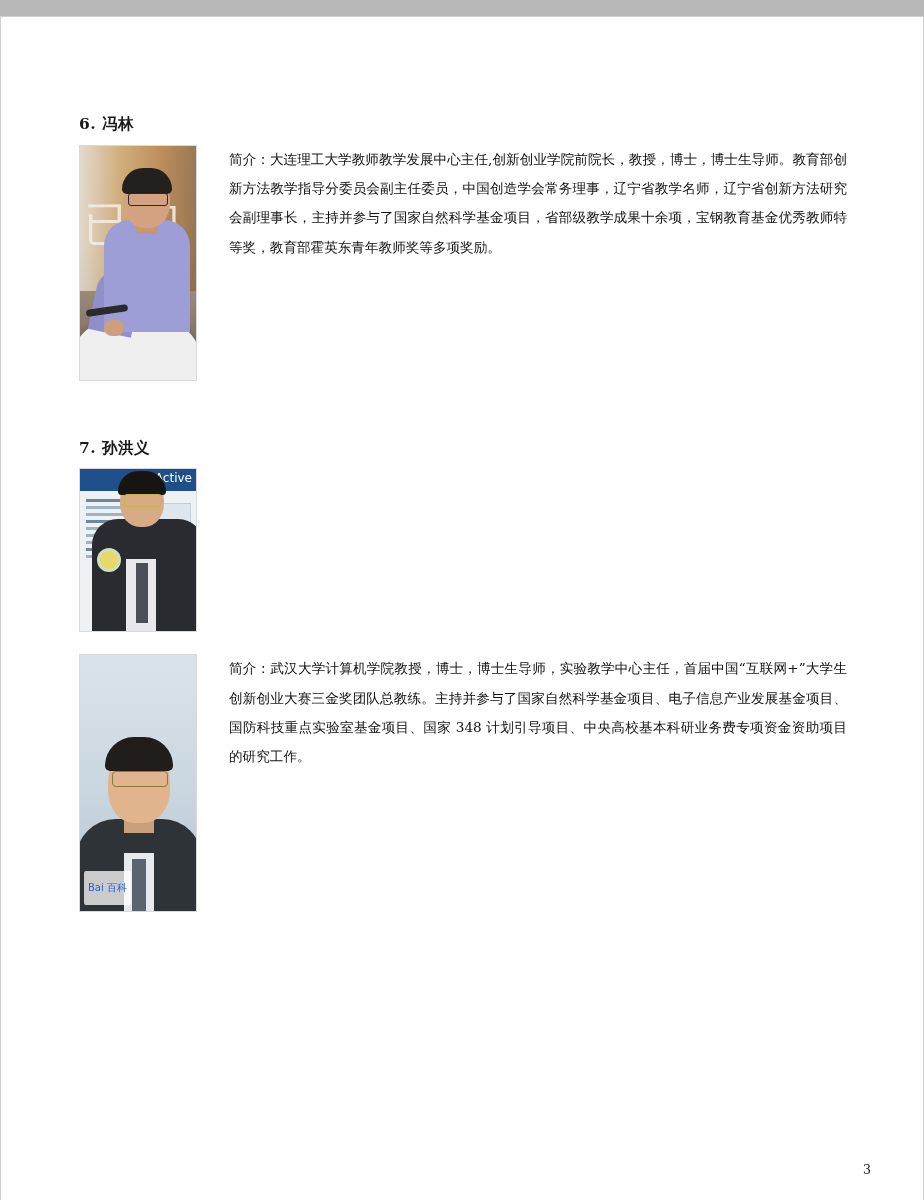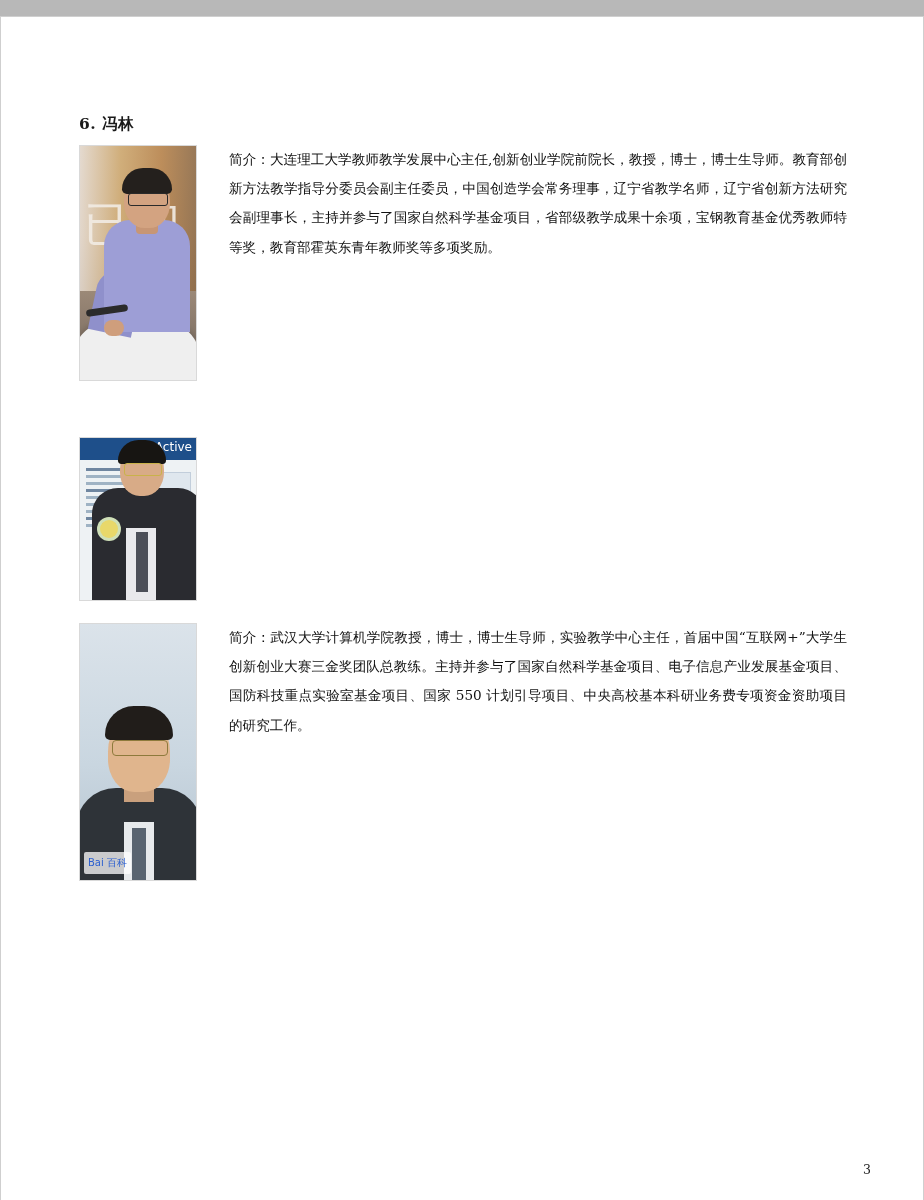--- a/index.html
+++ b/index.html
@@ -202,21 +202,21 @@
     position: absolute; left: 25px; bottom: 140px; width: 68px; height: 34px;
     background: #211d1a; border-radius: 34px 34px 6px 6px;
   }
   .ph3 .glasses {
     position: absolute; left: 32px; bottom: 124px; width: 54px; height: 14px;
     border: 1.6px solid #8e7a3c; border-radius: 4px;
   }
   .ph3 .watermark {
     position: absolute; left: 4px; bottom: 6px;
     background: rgba(255,255,255,.75);
-    color: #2b5fd0; font-size: 10px; padding: 4px 4px; border-radius: 2px;
+    color: #2b5fd0; font-size: 10px; padding: 10px 4px; border-radius: 2px;
     font-family: "DejaVu Sans", sans-serif;
   }
 
   .page-number {
     position: absolute;
     right: 52px;
     bottom: 38px;
     font-family: "DejaVu Serif", "Liberation Serif", serif;
     font-size: 12.5px;
     color: #222;
@@ -247,20 +247,21 @@
           <div class="hand"></div>
         </div>
         <div class="bio">简介：大连理工大学教师教学发展中心主任,创新创业学院前院长，教授，博士，博士生导师。教育部创新方法教学指导分委员会副主任委员，中国创造学会常务理事，辽宁省教学名师，辽宁省创新方法研究会副理事长，主持并参与了国家自然科学基金项目，省部级教学成果十余项，宝钢教育基金优秀教师特等奖，教育部霍英东青年教师奖等多项奖励。</div>
         <div class="clear"></div>
       </div>
     </div>
 
     <div class="gap-1"></div>
 
     <div class="entry">
+      <div class="entry-title">7. 孙洪义</div>
       <div class="entry-body">
         <div class="photo ph2">
           <div class="poster">
             <div class="band"></div>
             <div class="active">Active</div>
             <div class="lines">
               <i class="b"></i>
                 <i></i>
                 <i></i>
                 <i class="b"></i>
@@ -291,21 +292,21 @@
         <div class="photo ph3">
           <div class="suit"></div>
           <div class="shirt"></div>
           <div class="tie"></div>
           <div class="neck"></div>
           <div class="head"></div>
           <div class="hair"></div>
           <div class="glasses"></div>
           <div class="watermark">Bai 百科</div>
         </div>
-        <div class="bio">简介：武汉大学计算机学院教授，博士，博士生导师，实验教学中心主任，首届中国“互联网+”大学生创新创业大赛三金奖团队总教练。主持并参与了国家自然科学基金项目、电子信息产业发展基金项目、国防科技重点实验室基金项目、国家 550 计划引导项目、中央高校基本科研业务费专项资金资助项目的研究工作。</div>
+        <div class="bio">简介：武汉大学计算机学院教授，博士，博士生导师，实验教学中心主任，首届中国“互联网+”大学生创新创业大赛三金奖团队总教练。主持并参与了国家自然科学基金项目、电子信息产业发展基金项目、国防科技重点实验室基金项目、国家 348 计划引导项目、中央高校基本科研业务费专项资金资助项目的研究工作。</div>
         <div class="clear"></div>
       </div>
     </div>
 
   </div>
 
   <div class="page-number">3</div>
 </div>
 
 </body></html>

